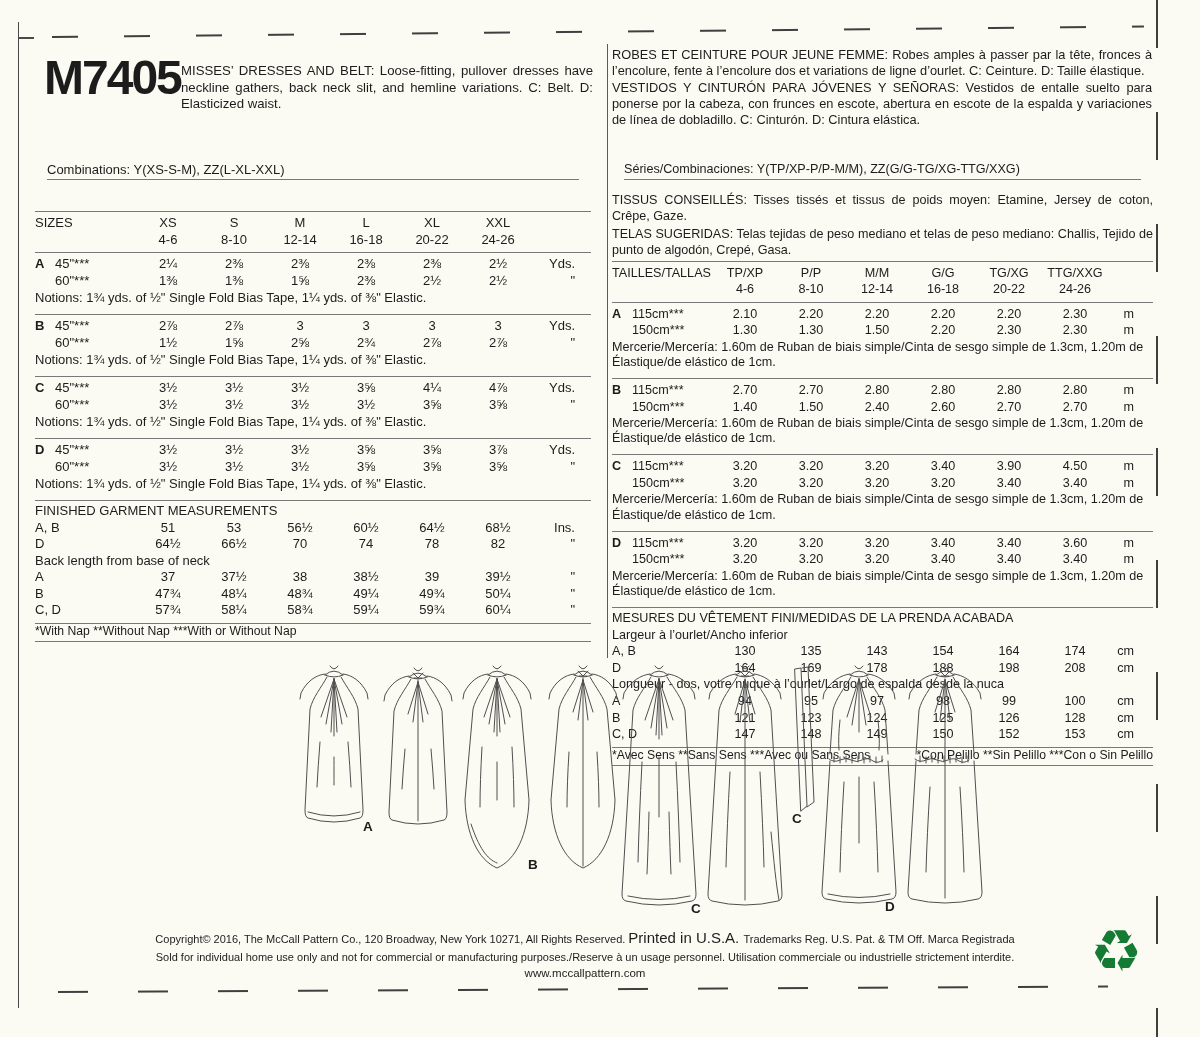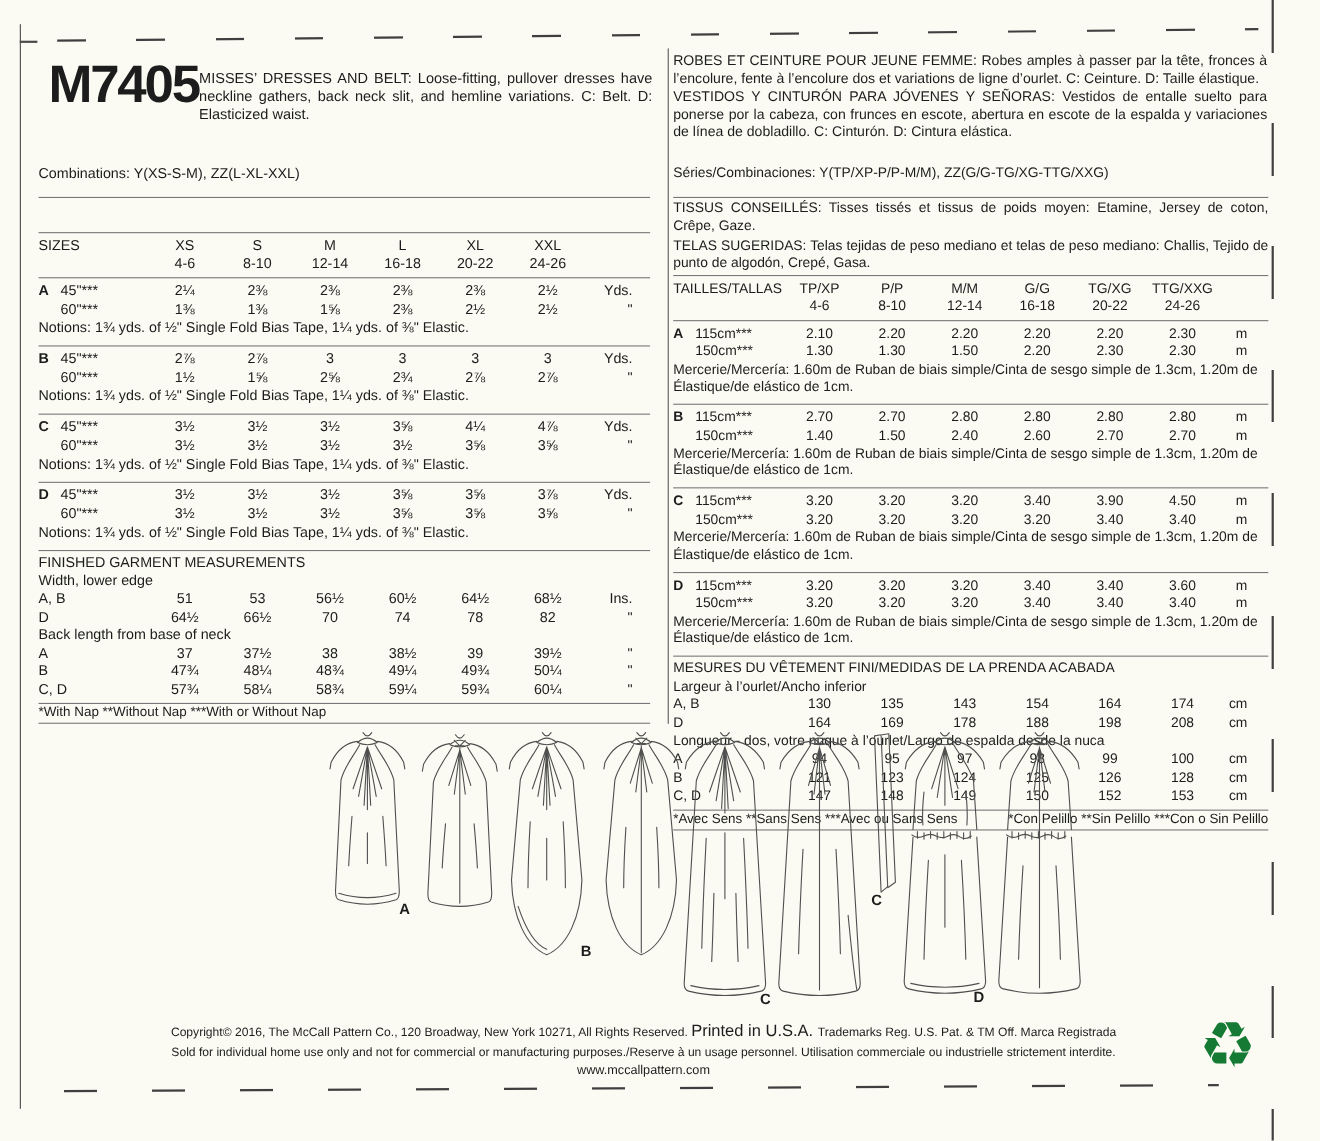--- a/index.html
+++ b/index.html
@@ -24,21 +24,21 @@
 
   
   .hdr-num{position:absolute;left:44px;top:50px;font-size:48px;font-weight:bold;letter-spacing:-2px}
   .hdr-desc{position:absolute;left:181px;top:50px;width:412px;font-size:13.2px;line-height:16.4px;text-align:justify}
   .hdr-right{position:absolute;left:612px;top:47px;width:540px;font-size:12.8px;line-height:16.3px;text-align:justify}
   .hdr-right p{margin:0}
 
   
   .col-left{position:absolute;left:35px;top:150px;width:556px;font-size:13px}
   .col-right{position:absolute;left:612px;top:150px;width:541px;font-size:12.6px}
-  .combo{margin:0;line-height:15px;padding-bottom:14px;border-bottom:1px solid #787878}
+  .combo{margin:12px;line-height:15px;padding-bottom:2px;border-bottom:1px solid #787878}
   .fabrics{margin:1px 0 0;line-height:16.4px}
   .col-right .fabrics{text-align:justify}
   .col-left .thead{margin-top:31px}
   .col-right .thead{margin-top:2px}
   .thead{border-top:1px solid #787878;border-bottom:1px solid #787878;padding:3px 0 4px}
   .hrow,.brow{display:grid;line-height:16.5px}
   .hrow.l{grid-template-columns:100px repeat(6,66px) 44px}
   .brow.l{grid-template-columns:20px 80px repeat(6,66px) 44px}
   .hrow.r{grid-template-columns:100px repeat(6,66px) 26px}
   .brow.r{grid-template-columns:20px 80px repeat(6,66px) 26px}
@@ -209,21 +209,20 @@
           <span class="cell c4">3⅝</span>
           <span class="cell c5">3⅝</span>
           <span class="cell c6">3⅝</span>
           <span class="cell c7">"</span>
         </div>
       <p class="note"><span class="b">Notions:</span><span> 1¾ yds. of ½" Single Fold Bias Tape, 1¼ yds. of ⅜" Elastic.</span></p>
     </div>
 
     <div class="fin">
       <p class="b">FINISHED GARMENT MEASUREMENTS</p>
-      <p class="b">Width, lower edge</p>
       <div class="hrow l">
           <span class="cell c0">A, B</span>
           <span class="cell c1">51</span>
           <span class="cell c2">53</span>
           <span class="cell c3">56½</span>
           <span class="cell c4">60½</span>
           <span class="cell c5">64½</span>
           <span class="cell c6">68½</span>
           <span class="cell c7">Ins.</span>
         </div>

